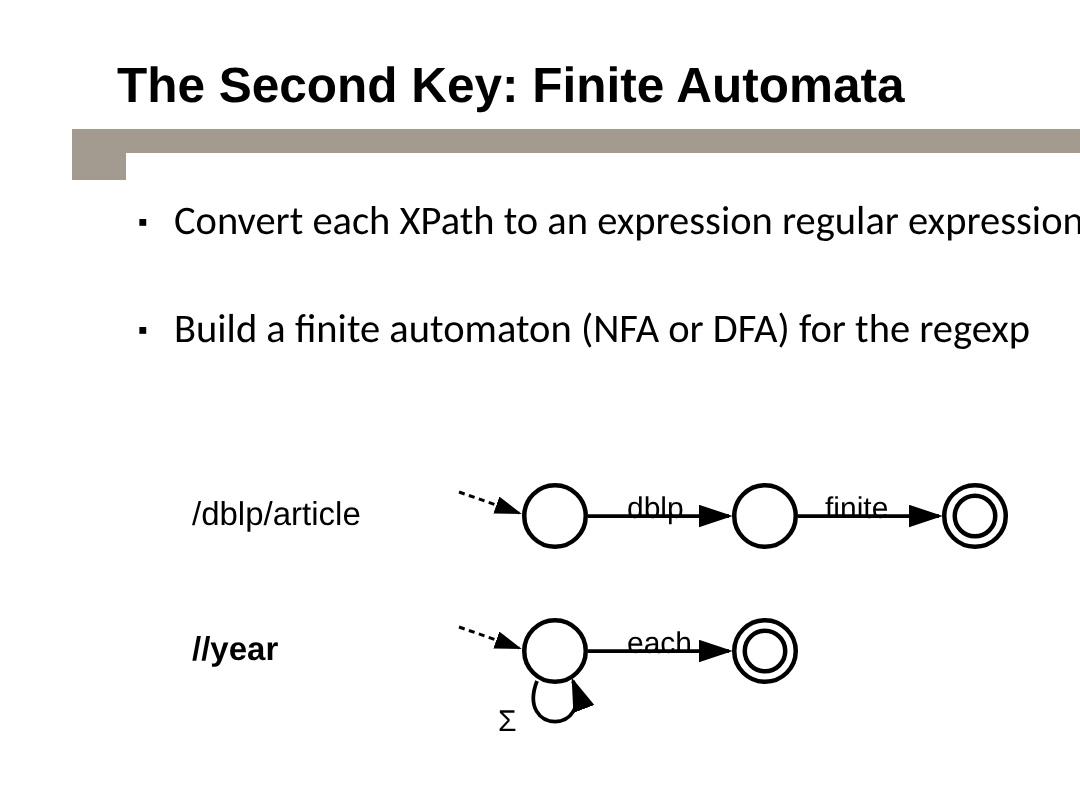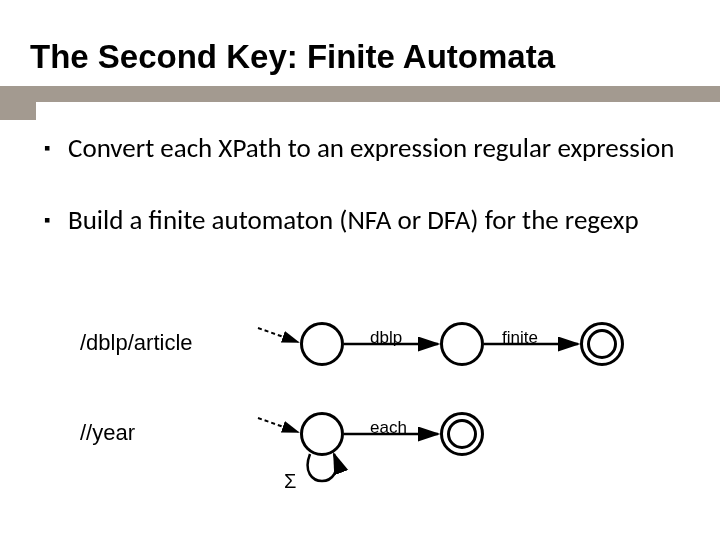--- a/index.html
+++ b/index.html
@@ -10,20 +10,21 @@
     background: #fff;
     font-family: Arial, Helvetica, sans-serif;
     color: #000;
     overflow: hidden;
   }
   .slide {
     position: relative;
     width: 596px;
     height: 540px;
     box-sizing: border-box;
+    margin-left: 48px;
   }
   .title {
     position: absolute;
     left: 30px;
     top: 38px;
     font-size: 33px;
     font-weight: bold;
     letter-spacing: 0px;
   }
   .title-rule {
@@ -94,21 +95,21 @@
     top: 4px;
     width: 30px;
     height: 30px;
     border: 3px solid #000;
     border-radius: 50%;
     box-sizing: border-box;
   }
   .edge-label {
     position: absolute;
     font-family: Arial, sans-serif;
-    font-size: 17px;
+    font-size: 20px;
   }
   svg.lines {
     position: absolute;
     left: 0;
     top: 0;
     width: 720px;
     height: 220px;
     overflow: visible;
   }
 </style>
@@ -136,21 +137,21 @@
 
     <div class="path-label" style="left:80px; top:10px;">/dblp/article</div>
 
     <div class="state" style="left:300px; top:2px;"></div>
     <div class="state" style="left:440px; top:2px;"></div>
     <div class="state accept" style="left:580px; top:2px;"></div>
 
     <div class="edge-label" style="left:370px; top:8px;">dblp</div>
     <div class="edge-label" style="left:502px; top:8px;">finite</div>
 
-    <div class="path-label" style="left:80px; top:100px;">//year</div>
+    <div class="path-label" style="left:80px; top:100px;font-weight:bold;">//year</div>
 
     <div class="state" style="left:300px; top:92px;"></div>
     <div class="state accept" style="left:440px; top:92px;"></div>
 
     <div class="edge-label" style="left:370px; top:98px;">each</div>
     <div class="edge-label" style="left:284px; top:150px; font-size:20px;">Σ</div>
 
     <svg class="lines">
       <defs>
         <marker id="arrow" markerWidth="10" markerHeight="10" refX="8" refY="3" orient="auto">

